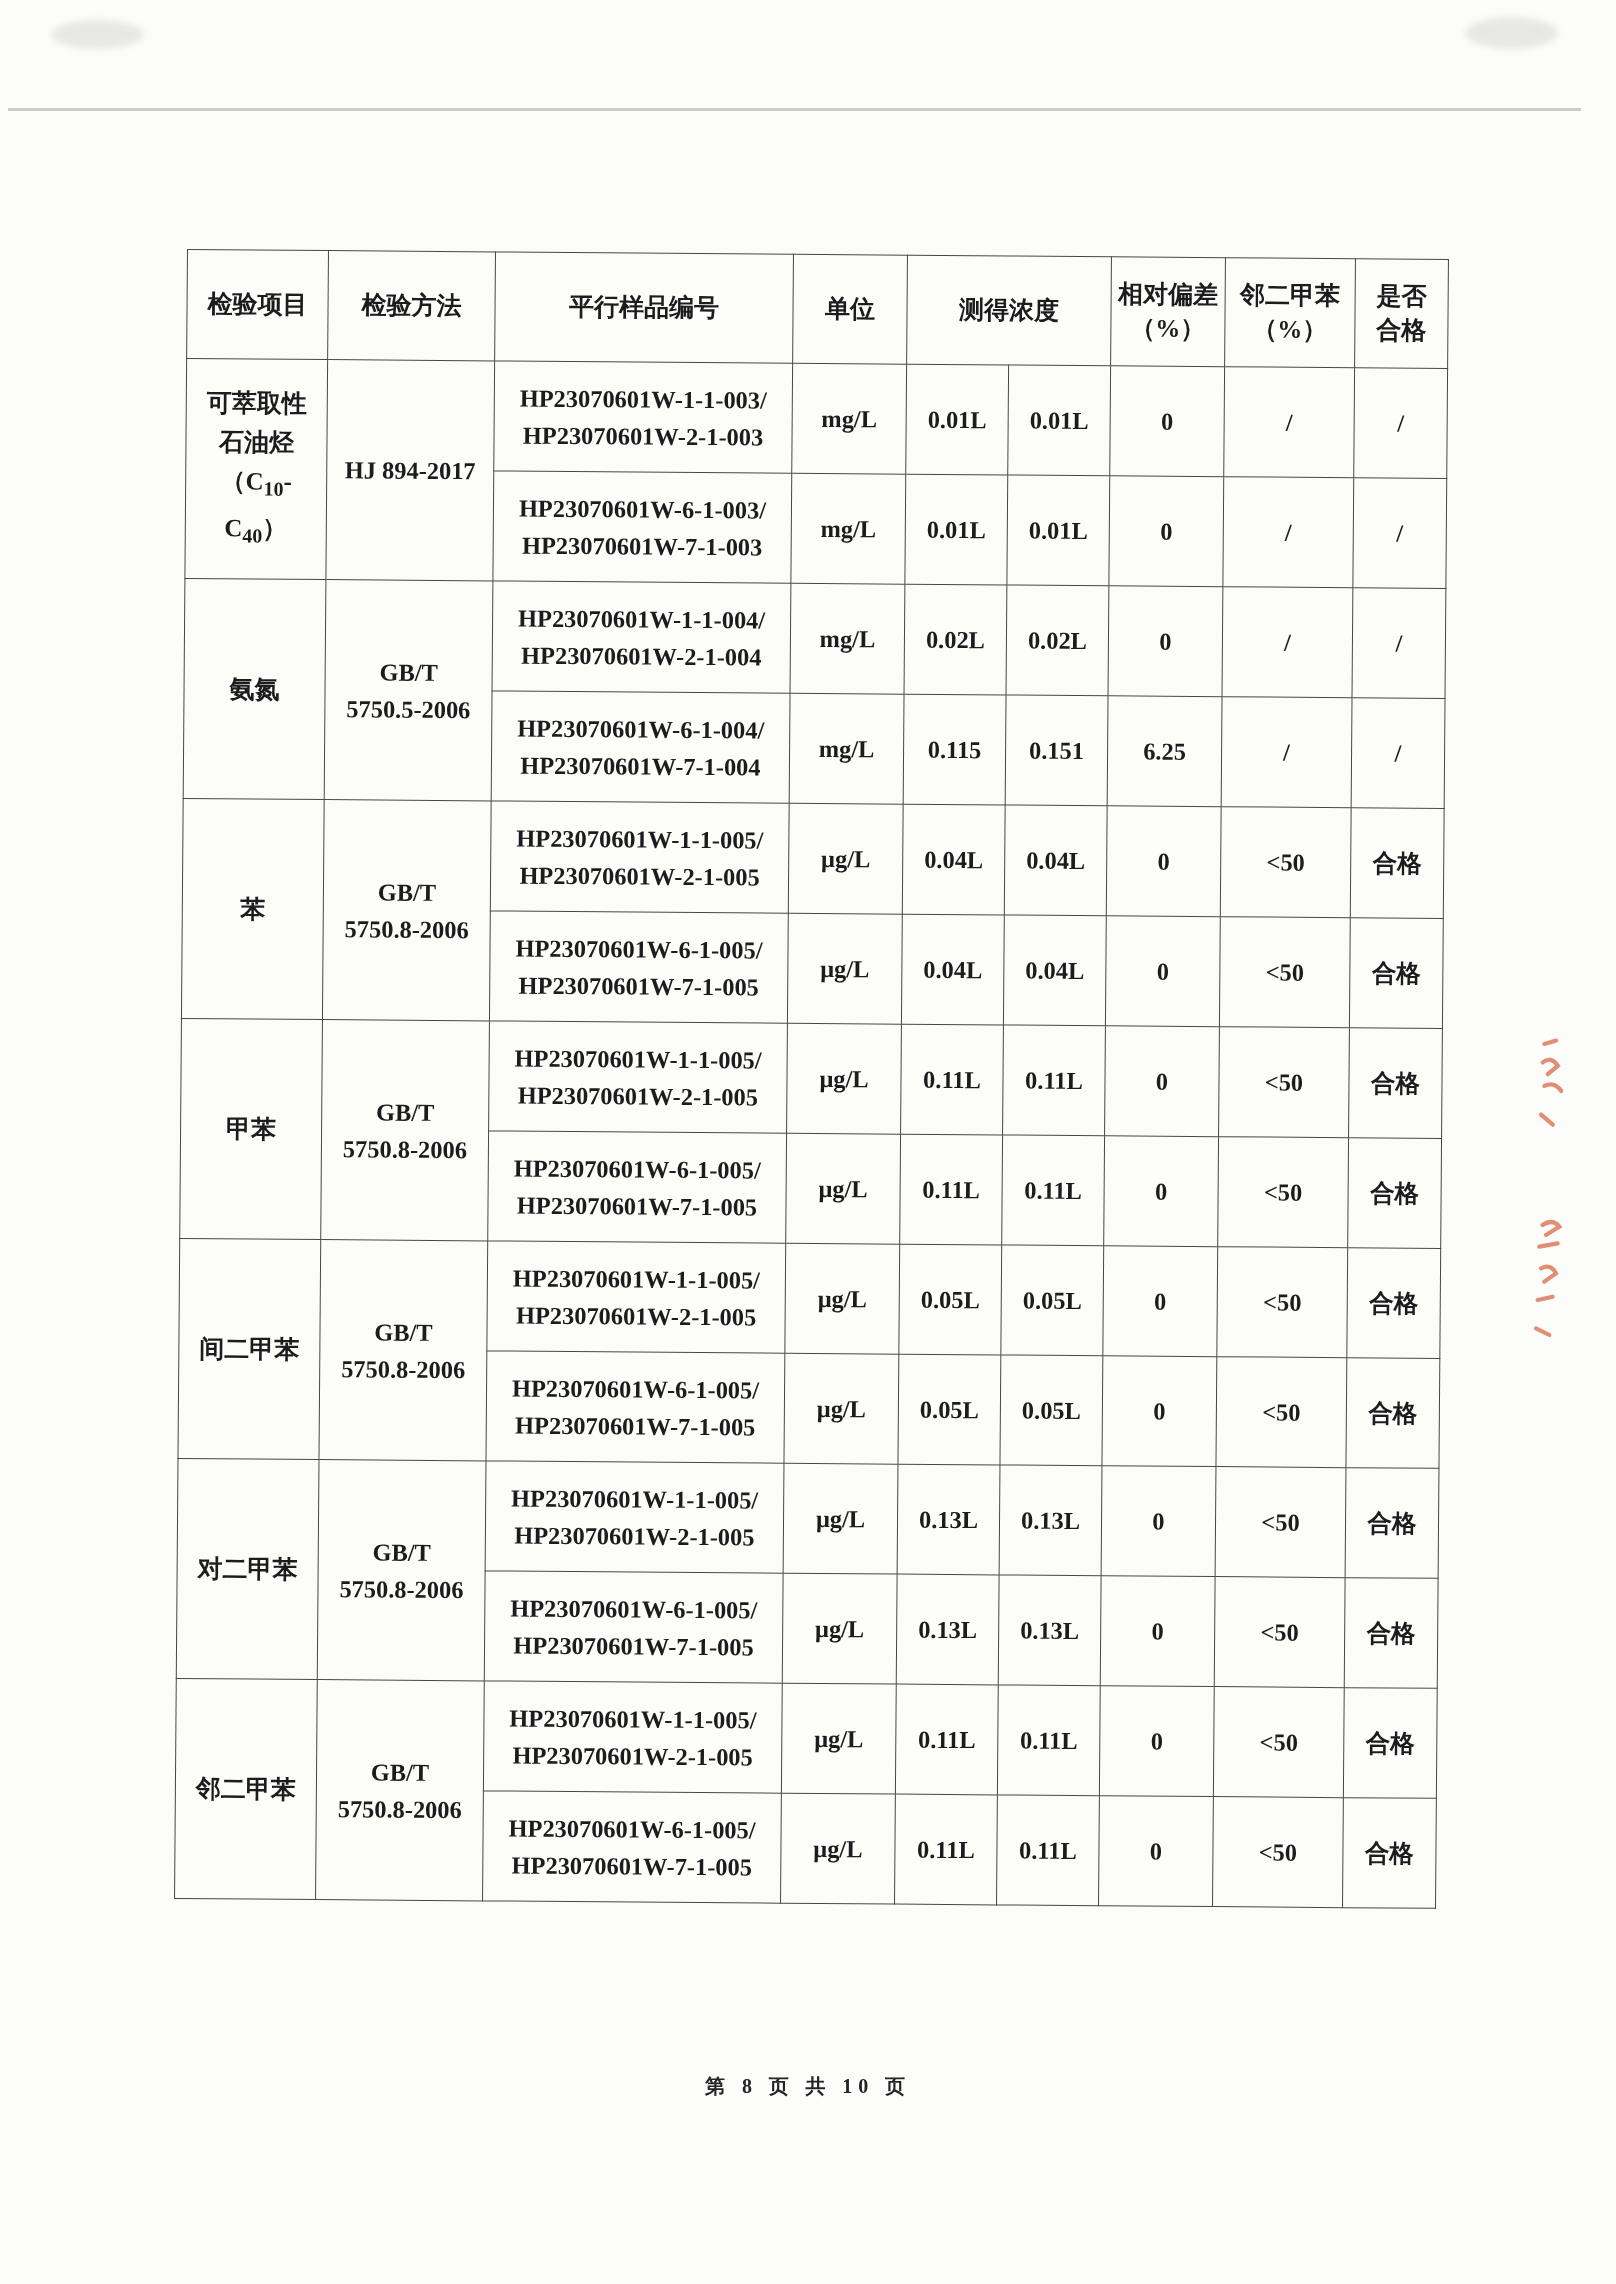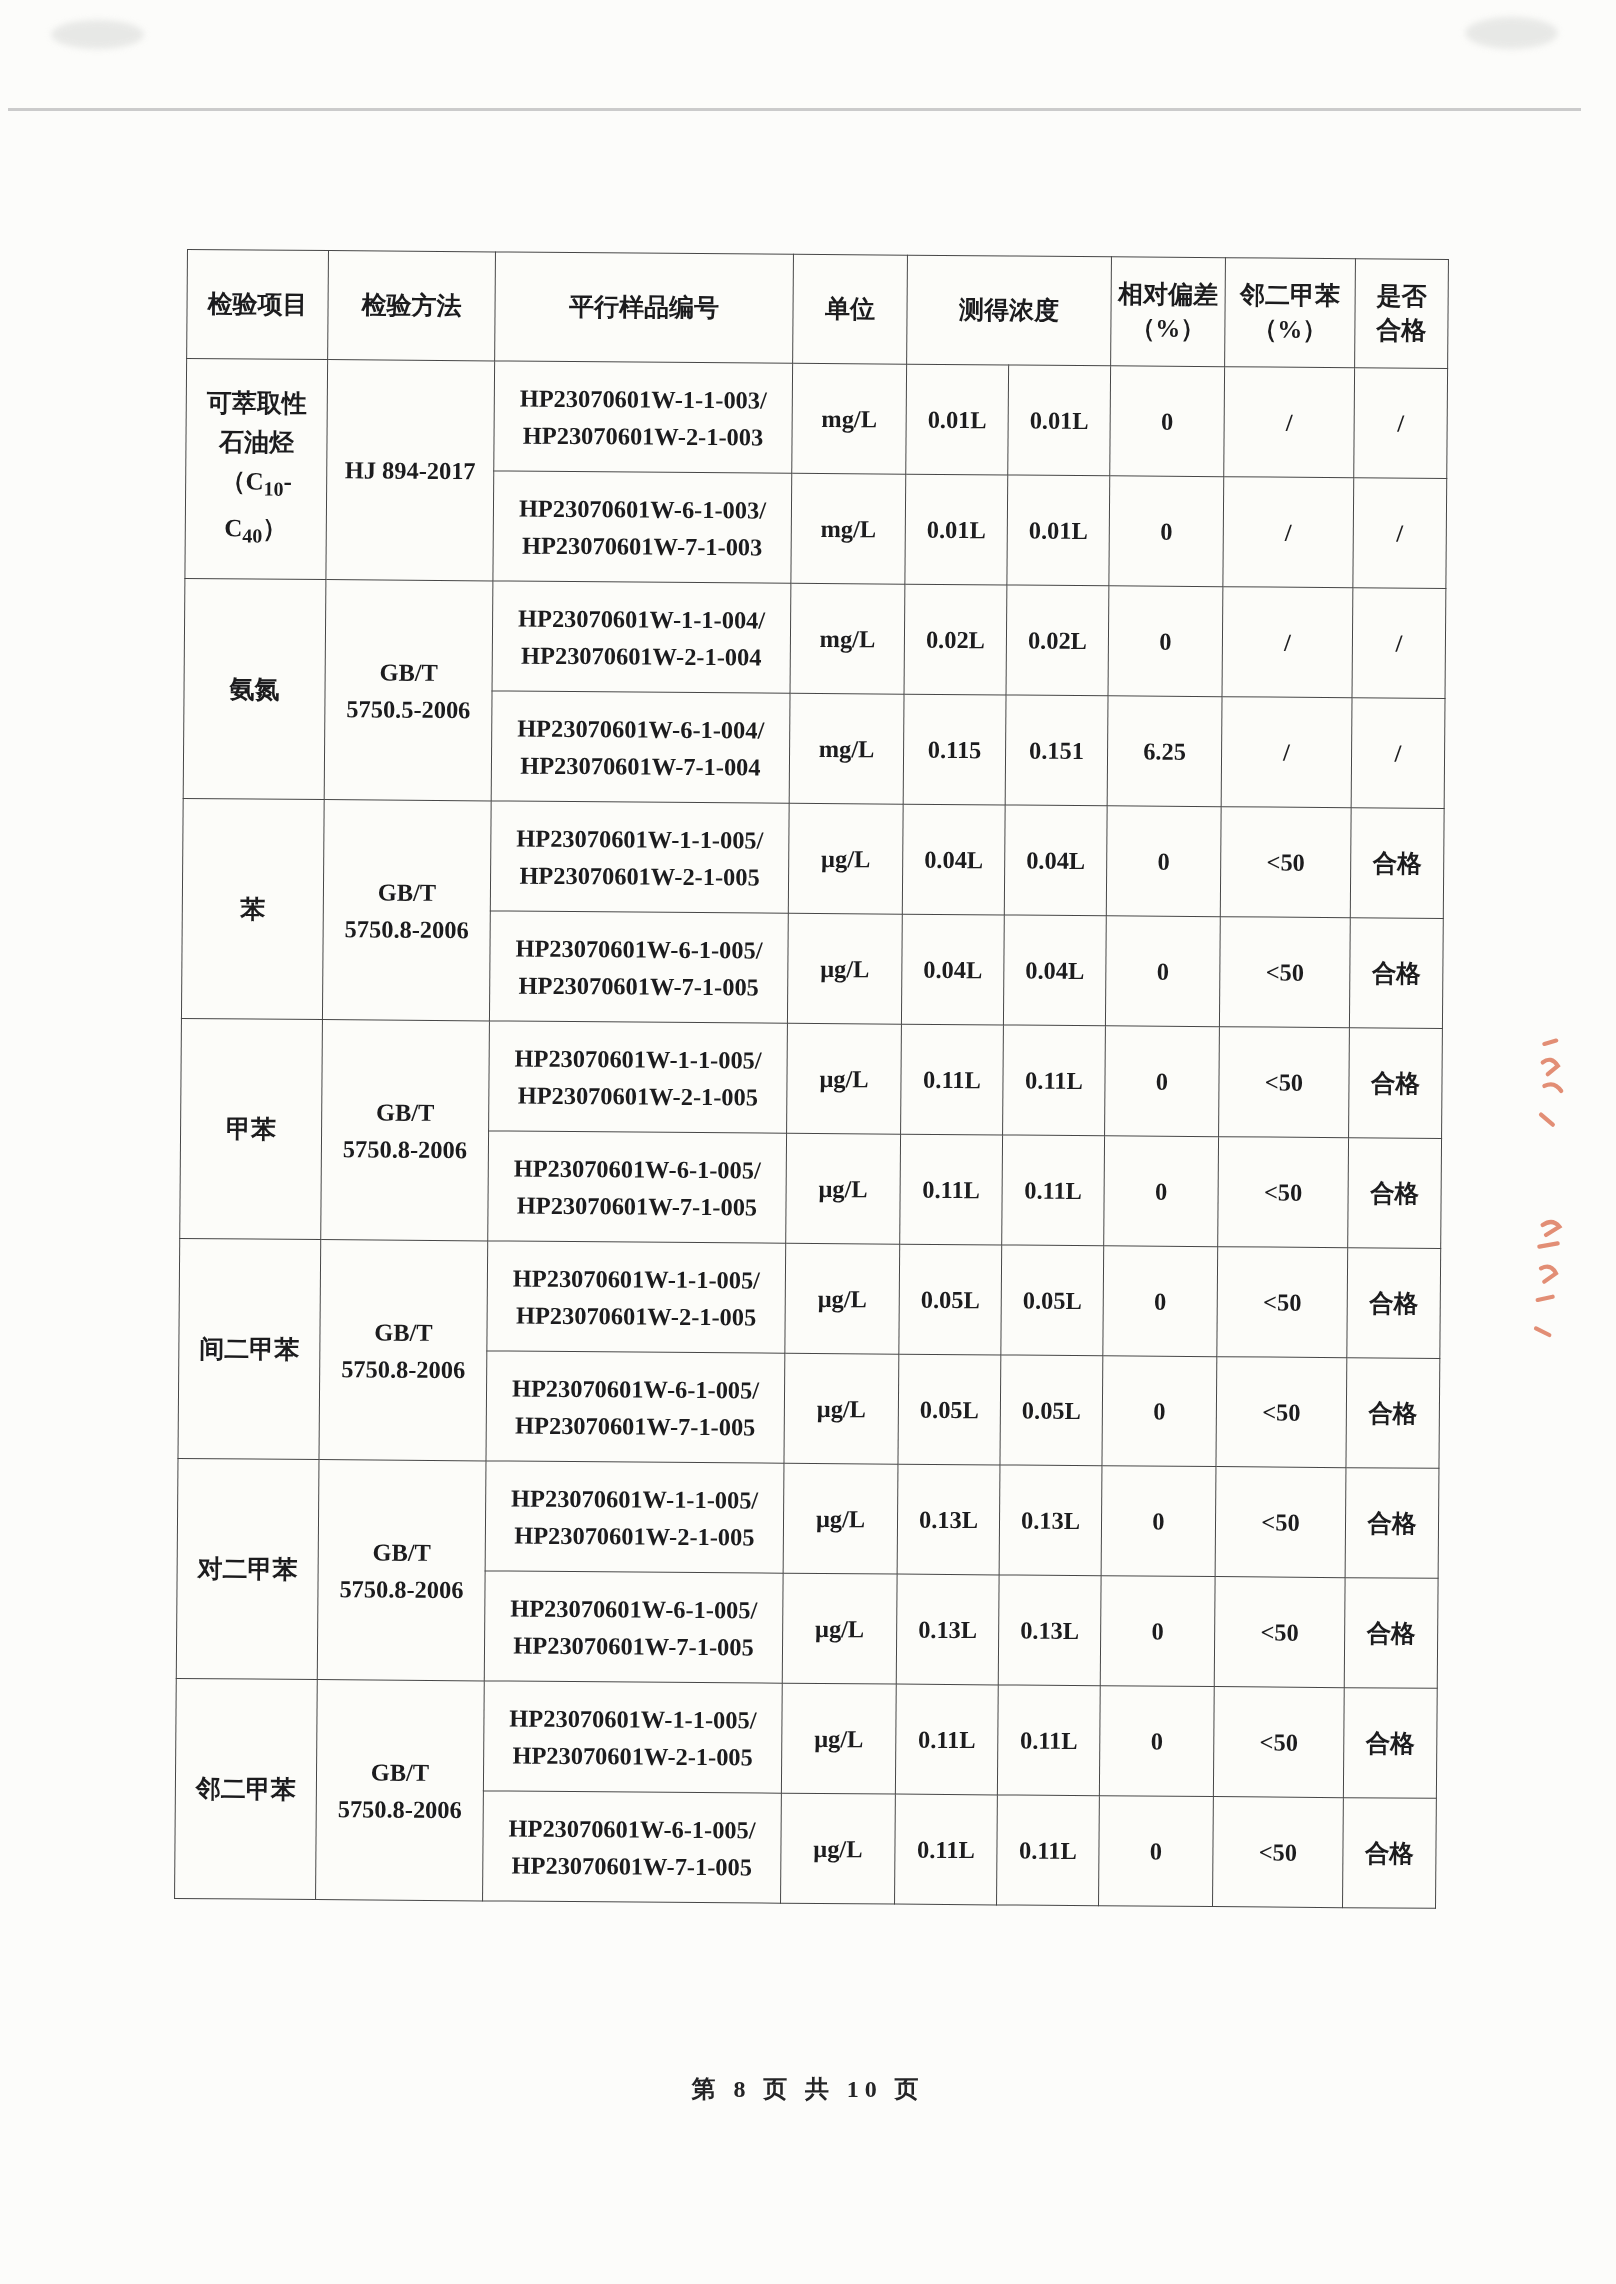--- a/index.html
+++ b/index.html
@@ -76,21 +76,21 @@
     font-size: 24.4px;
     font-weight: 600;
   }
   td.c-pass { font-weight: 700; }
   
   .page-footer {
     position: absolute;
     left: 0; top: 2073px;
     width: 1616px;
     text-align: center;
-    font-size: 24px;
+    font-size: 20px;
     font-weight: 600;
     letter-spacing: 5.9px;
     color: #242426;
   }
 </style>
 </head>
 <body>
 
 <div class="page">
 

